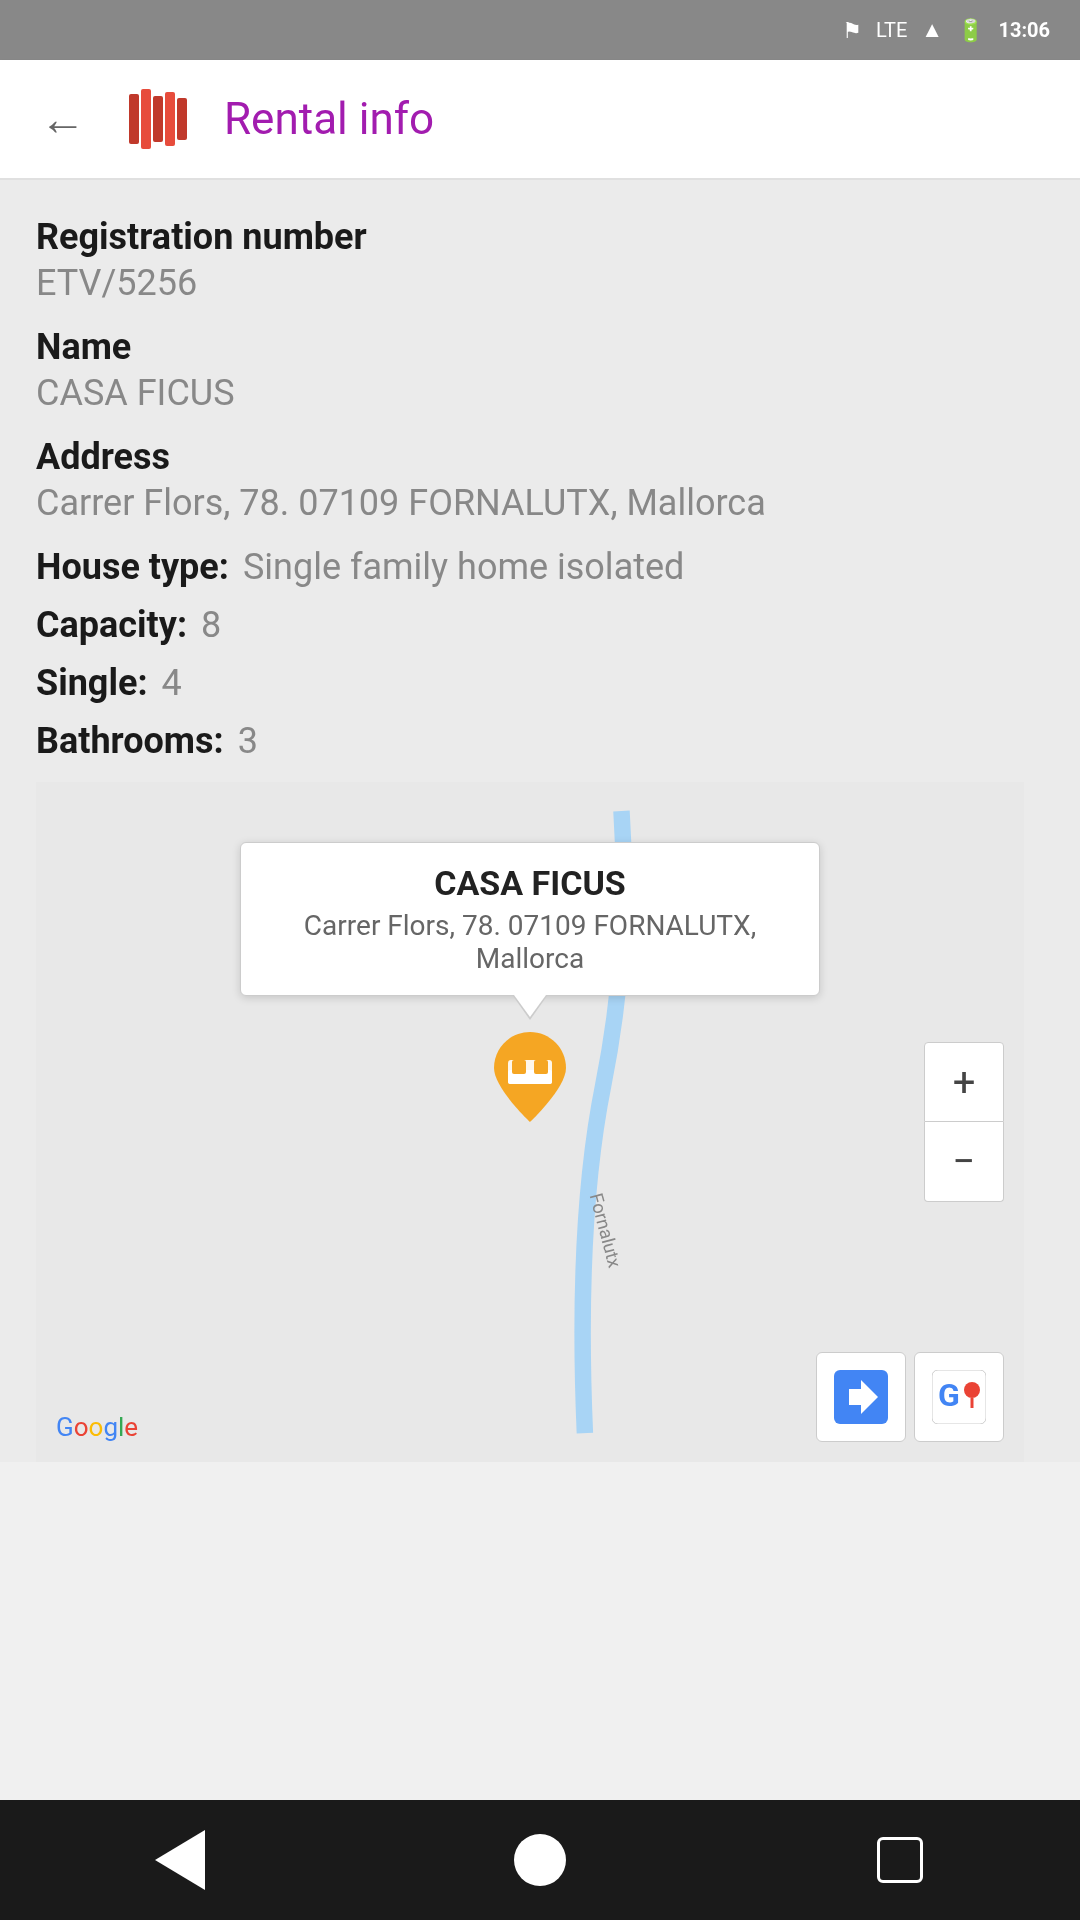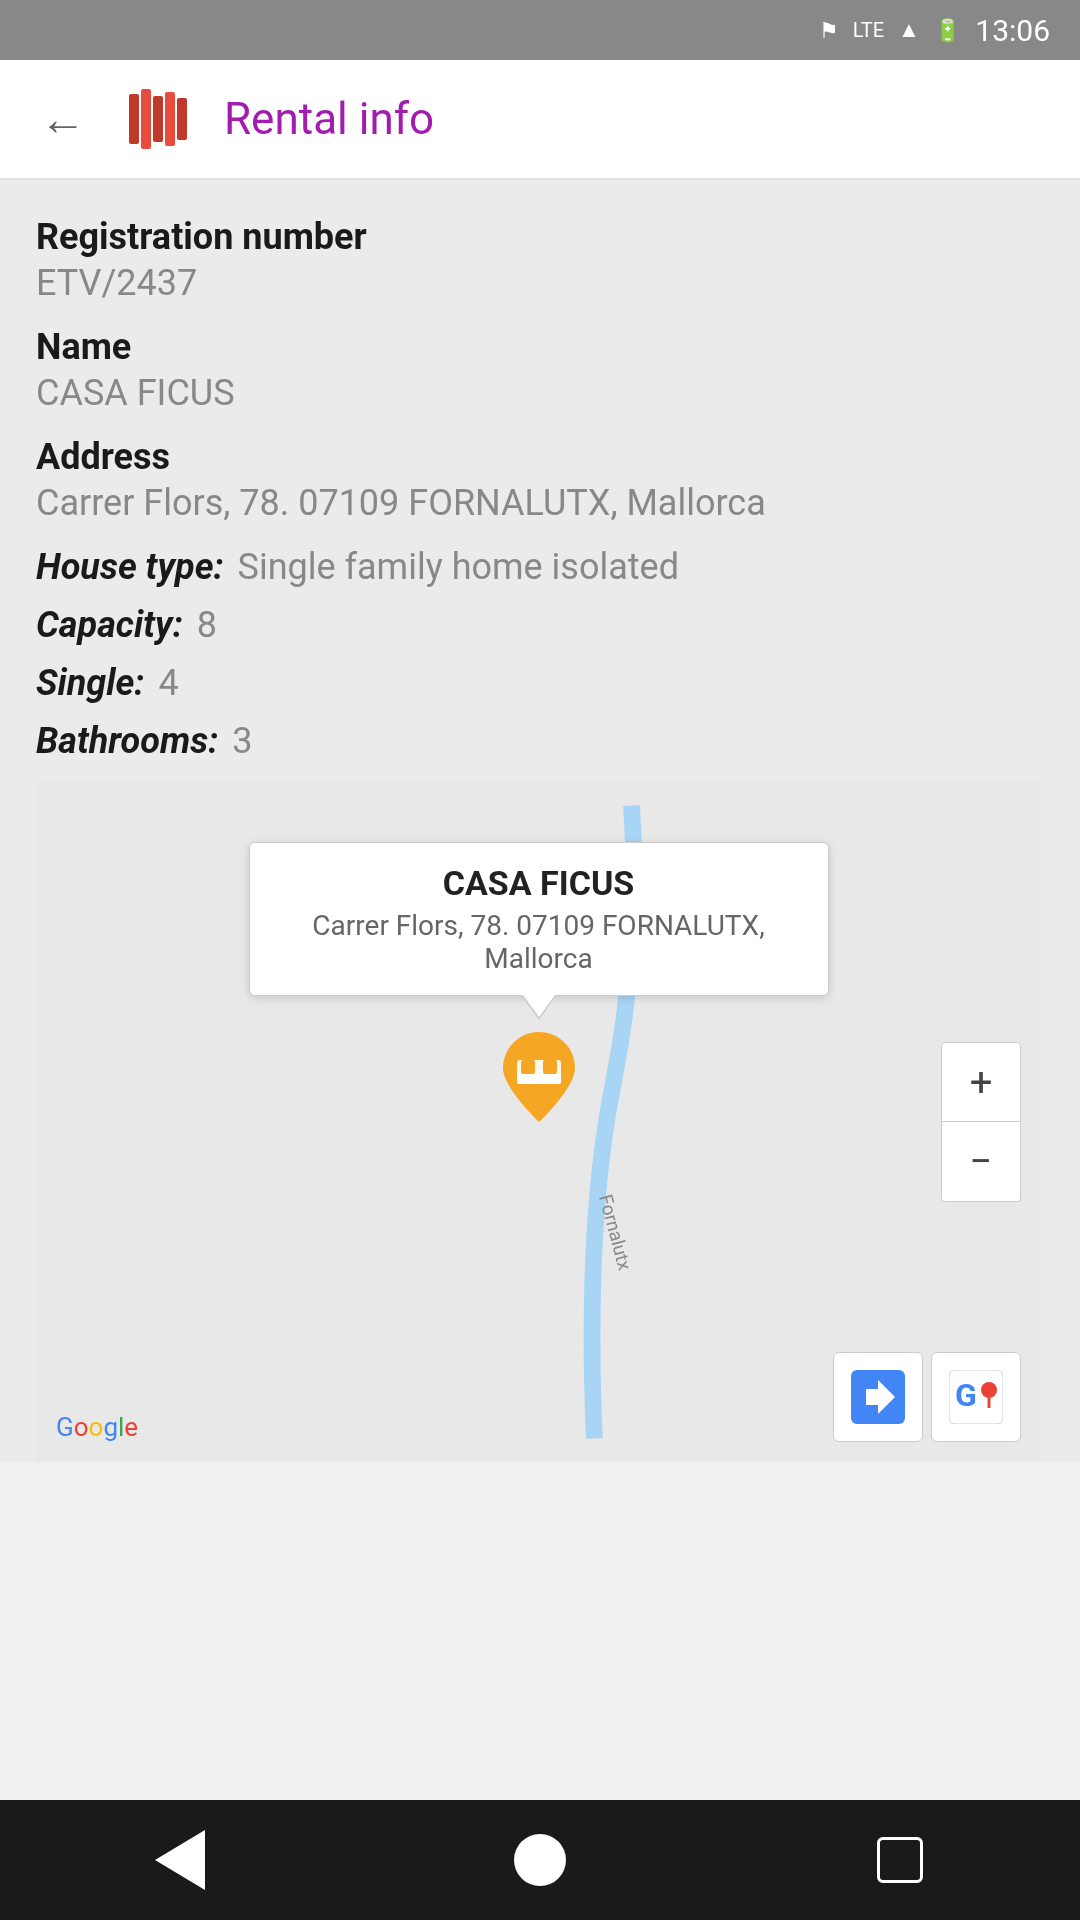--- a/index.html
+++ b/index.html
@@ -24,22 +24,22 @@
       padding: 0 30px;
       gap: 16px;
     }
     .status-bar-icons {
       display: flex;
       align-items: center;
       gap: 14px;
     }
     .status-time {
       color: white;
-      font-size: 30px;
-      font-weight: 400;
+      font-size: 20px;
+      font-weight: 700;
     }
     .status-icon {
       color: white;
       font-size: 22px;
     }
 
     
     .app-bar {
       width: 100%;
       height: 120px;
@@ -73,21 +73,21 @@
     }
     .app-title {
       font-size: 44px;
       font-weight: 400;
       color: #a21caf;
     }
 
     
     .content {
       background: #ebebeb;
-      padding: 36px 39px 0 36px;
+      padding: 36px 56px 0 36px;
     }
 
     .field-label {
       font-size: 36px;
       font-weight: 700;
       color: #1a1a1a;
       margin-bottom: 4px;
     }
     .field-value {
       font-size: 36px;
@@ -95,21 +95,20 @@
       margin-bottom: 22px;
     }
     .field-inline {
       display: flex;
       align-items: baseline;
       gap: 14px;
       margin-bottom: 16px;
     }
     .field-inline .field-label {
       margin-bottom: 0;
-      font-style: italic;
     }
     .field-inline .field-value {
       margin-bottom: 0;
     }
 
     
     .map-container {
       width: 100%;
       height: 680px;
       background: #e8e8e8;
@@ -303,21 +302,21 @@
       <rect x="52" y="14" width="10" height="42" fill="#c0392b" rx="2"></rect>
 
     </svg>
   </div>
   <span class="app-title">Rental info</span>
 </div>
 
 <div class="content">
 
   <div class="field-label">Registration number</div>
-  <div class="field-value">ETV/2437</div>
+  <div class="field-value">ETV/5256</div>
 
   <div class="field-label">Name</div>
   <div class="field-value">CASA FICUS</div>
 
   <div class="field-label">Address</div>
   <div class="field-value">Carrer Flors, 78. 07109 FORNALUTX, Mallorca</div>
 
   <div class="field-inline">
     <span class="field-label">House type:</span>
     <span class="field-value">Single family home isolated</span>

